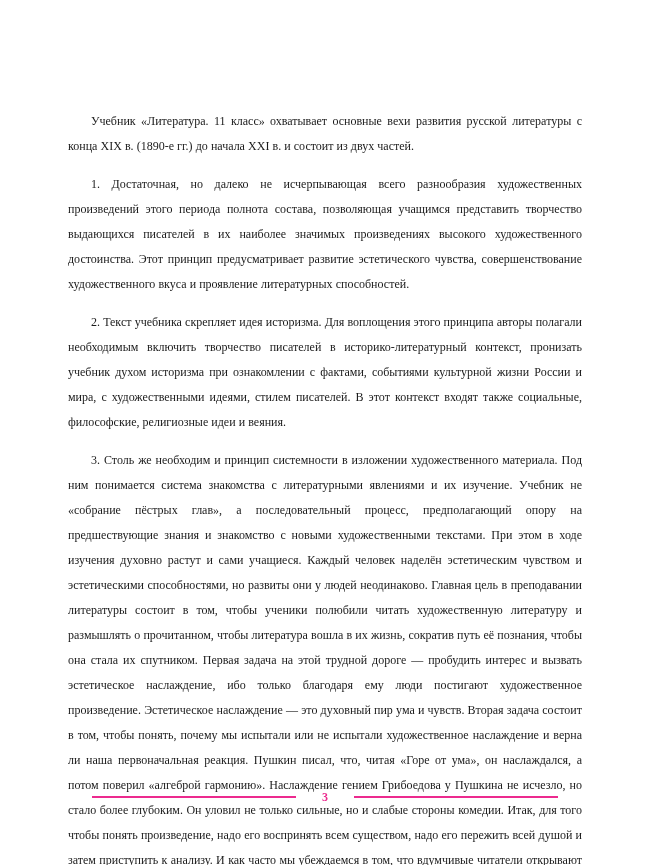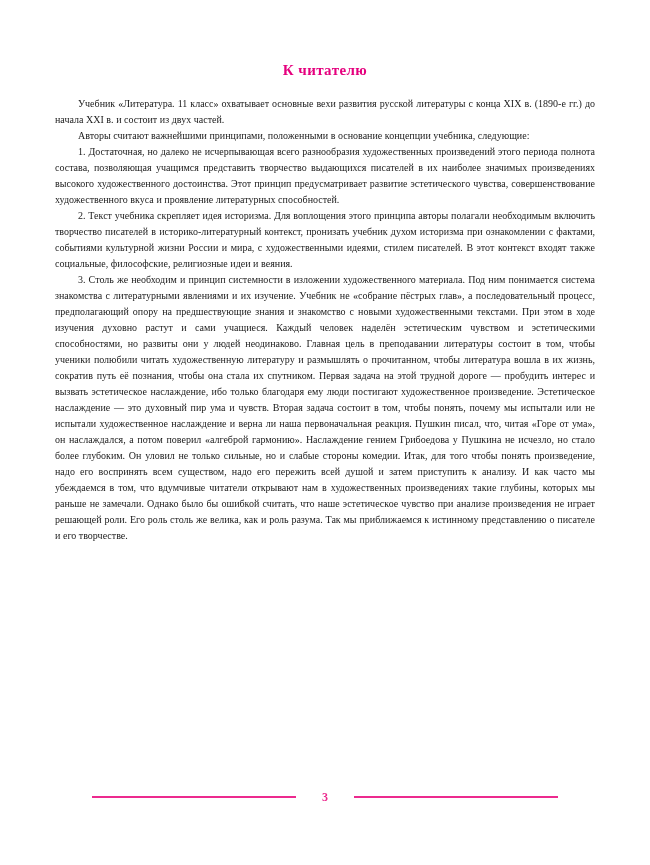--- a/index.html
+++ b/index.html
@@ -36,26 +36,26 @@
   }
 
   .text-column {
     position: absolute;
     left: 55px;
     top: 96px;
     width: 540px;
   }
 
   p.para {
-    margin: 0;
+    margin: 13px;
     text-align: justify;
     text-justify: inter-word;
     text-indent: 23px;
-    font-size: 10px;
-    line-height: 16px;
+    font-size: 12px;
+    line-height: 25px;
     hyphens: manual;
     word-spacing: 0.1px;
   }
 
   p.para b,
   p.para .lead {
     font-weight: normal;
   }
 
   .footer {
@@ -82,29 +82,25 @@
     min-width: 14px;
     text-align: center;
     line-height: 1;
   }
 </style>
 </head>
 <body>
 
 <div class="page">
 
-  <div class="page-title">
-    <span class="title-word">К читателю</span>
-  </div>
 
   <div class="text-column">
 
     <p class="para"><span class="lead"></span><span>Учебник «Литература. 11 класс» охватывает основные вехи развития русской литературы с конца XIX в. (1890-е гг.) до начала XXI в. и состоит из двух частей.</span></p>
 
-    <p class="para"><span class="lead"></span><span>Авторы считают важнейшими принципами, положенными в основание концепции учебника, следующие:</span></p>
 
     <p class="para"><span class="lead">1. Достаточная, но далеко не исчерпывающая всего разнообразия художественных произведений этого периода полнота состава, позволяющая учащимся представить творчество выдающихся писателей в их наиболее значимых произведениях высокого художественного достоинства.</span><span> Этот принцип предусматривает развитие эстетического чувства, совершенствование художественного вкуса и проявление литературных способностей.</span></p>
 
     <p class="para"><span class="lead">2. Текст учебника скрепляет идея историзма.</span><span> Для воплощения этого принципа авторы полагали необходимым включить творчество писателей в историко-литературный контекст, пронизать учебник духом историзма при ознакомлении с фактами, событиями культурной жизни России и мира, с художественными идеями, стилем писателей. В этот контекст входят также социальные, философские, религиозные идеи и веяния.</span></p>
 
     <p class="para"><span class="lead">3. Столь же необходим и принцип системности в изложении художественного материала.</span><span> Под ним понимается система знакомства с литературными явлениями и их изучение. Учебник не «собрание пёстрых глав», а последовательный процесс, предполагающий опору на предшествующие знания и знакомство с новыми художественными текстами. При этом в ходе изучения духовно растут и сами учащиеся. Каждый человек наделён эстетическим чувством и эстетическими способностями, но развиты они у людей неодинаково. Главная цель в преподавании литературы состоит в том, чтобы ученики полюбили читать художественную литературу и размышлять о прочитанном, чтобы литература вошла в их жизнь, сократив путь её познания, чтобы она стала их спутником. Первая задача на этой трудной дороге — пробудить интерес и вызвать эстетическое наслаждение, ибо только благодаря ему люди постигают художественное произведение. Эстетическое наслаждение — это духовный пир ума и чувств. Вторая задача состоит в том, чтобы понять, почему мы испытали или не испытали художественное наслаждение и верна ли наша первоначальная реакция. Пушкин писал, что, читая «Горе от ума», он наслаждался, а потом поверил «алгеброй гармонию». Наслаждение гением Грибоедова у Пушкина не исчезло, но стало более глубоким. Он уловил не только сильные, но и слабые стороны комедии. Итак, для того чтобы понять произведение, надо его воспринять всем существом, надо его пережить всей душой и затем приступить к анализу. И как часто мы убеждаемся в том, что вдумчивые читатели открывают нам в художественных произведениях такие глубины, которых мы раньше не замечали. Однако было бы ошибкой считать, что наше эстетическое чувство при анализе произведения не играет решающей роли. Его роль столь же велика, как и роль разума. Так мы приближаемся к истинному представлению о писателе и его творчестве.</span></p>
 
   </div>
 
   <div class="footer">

